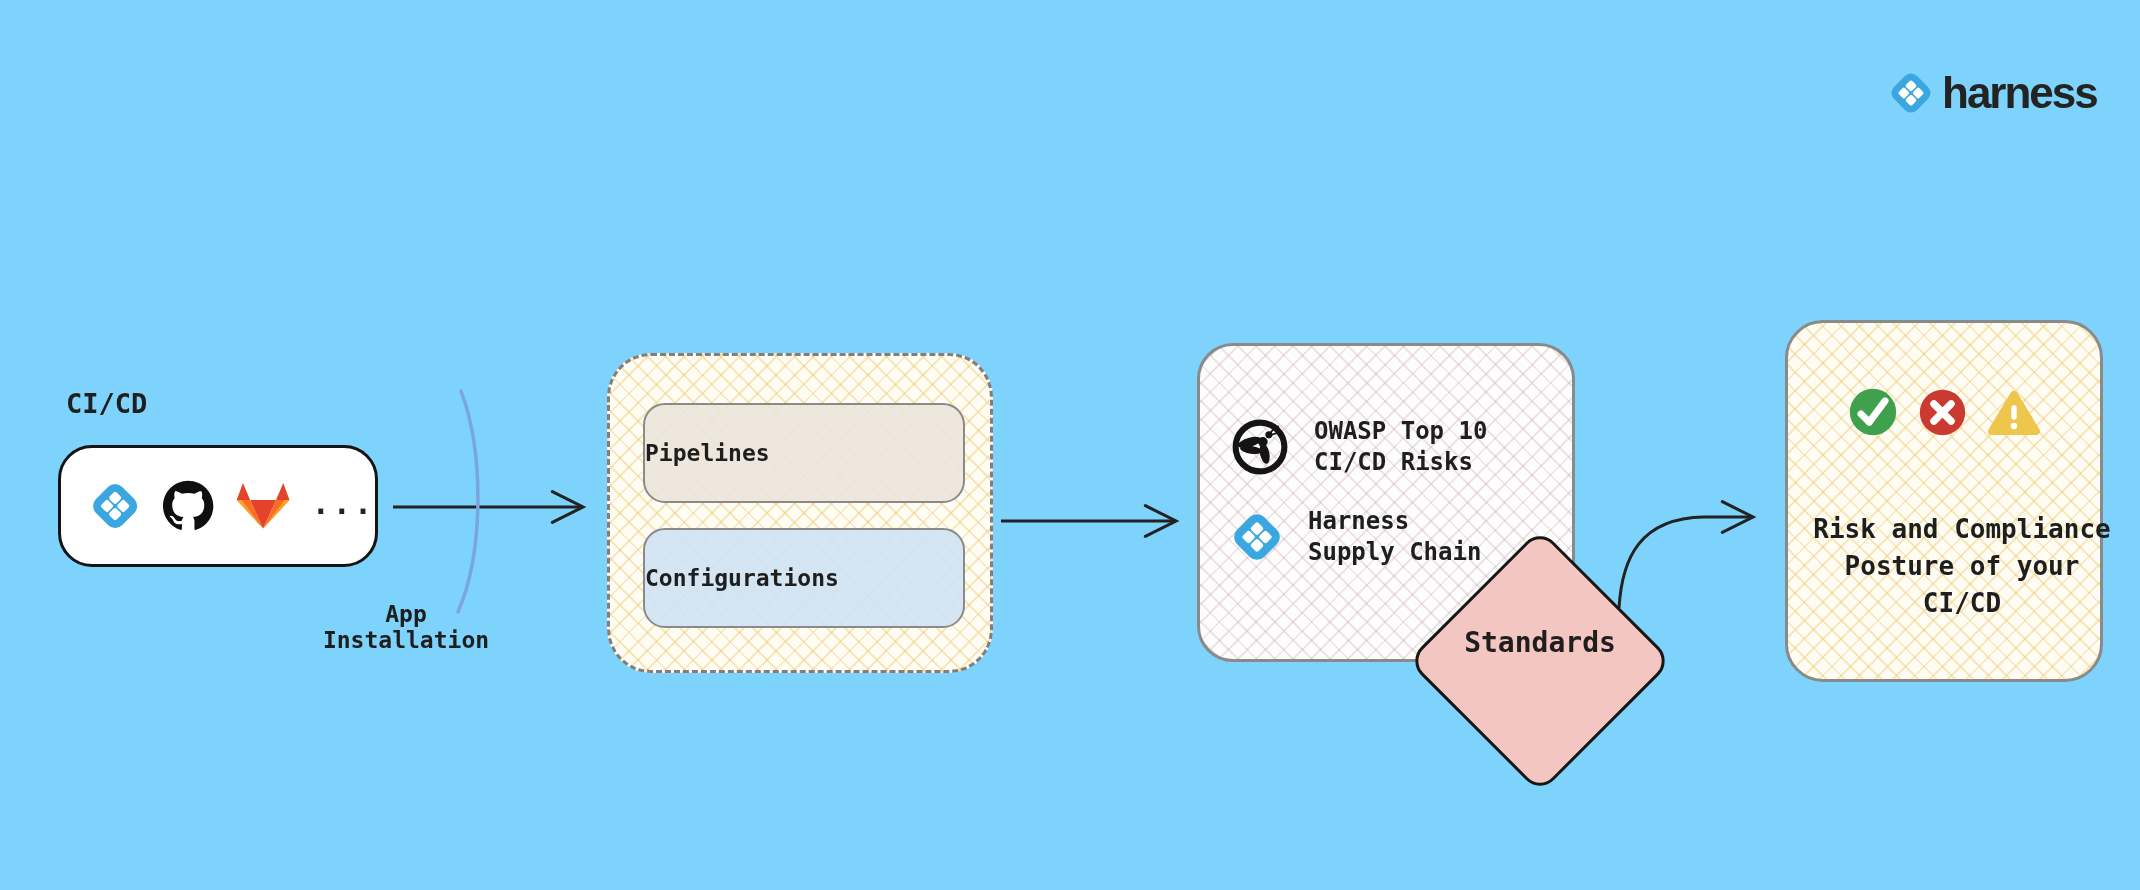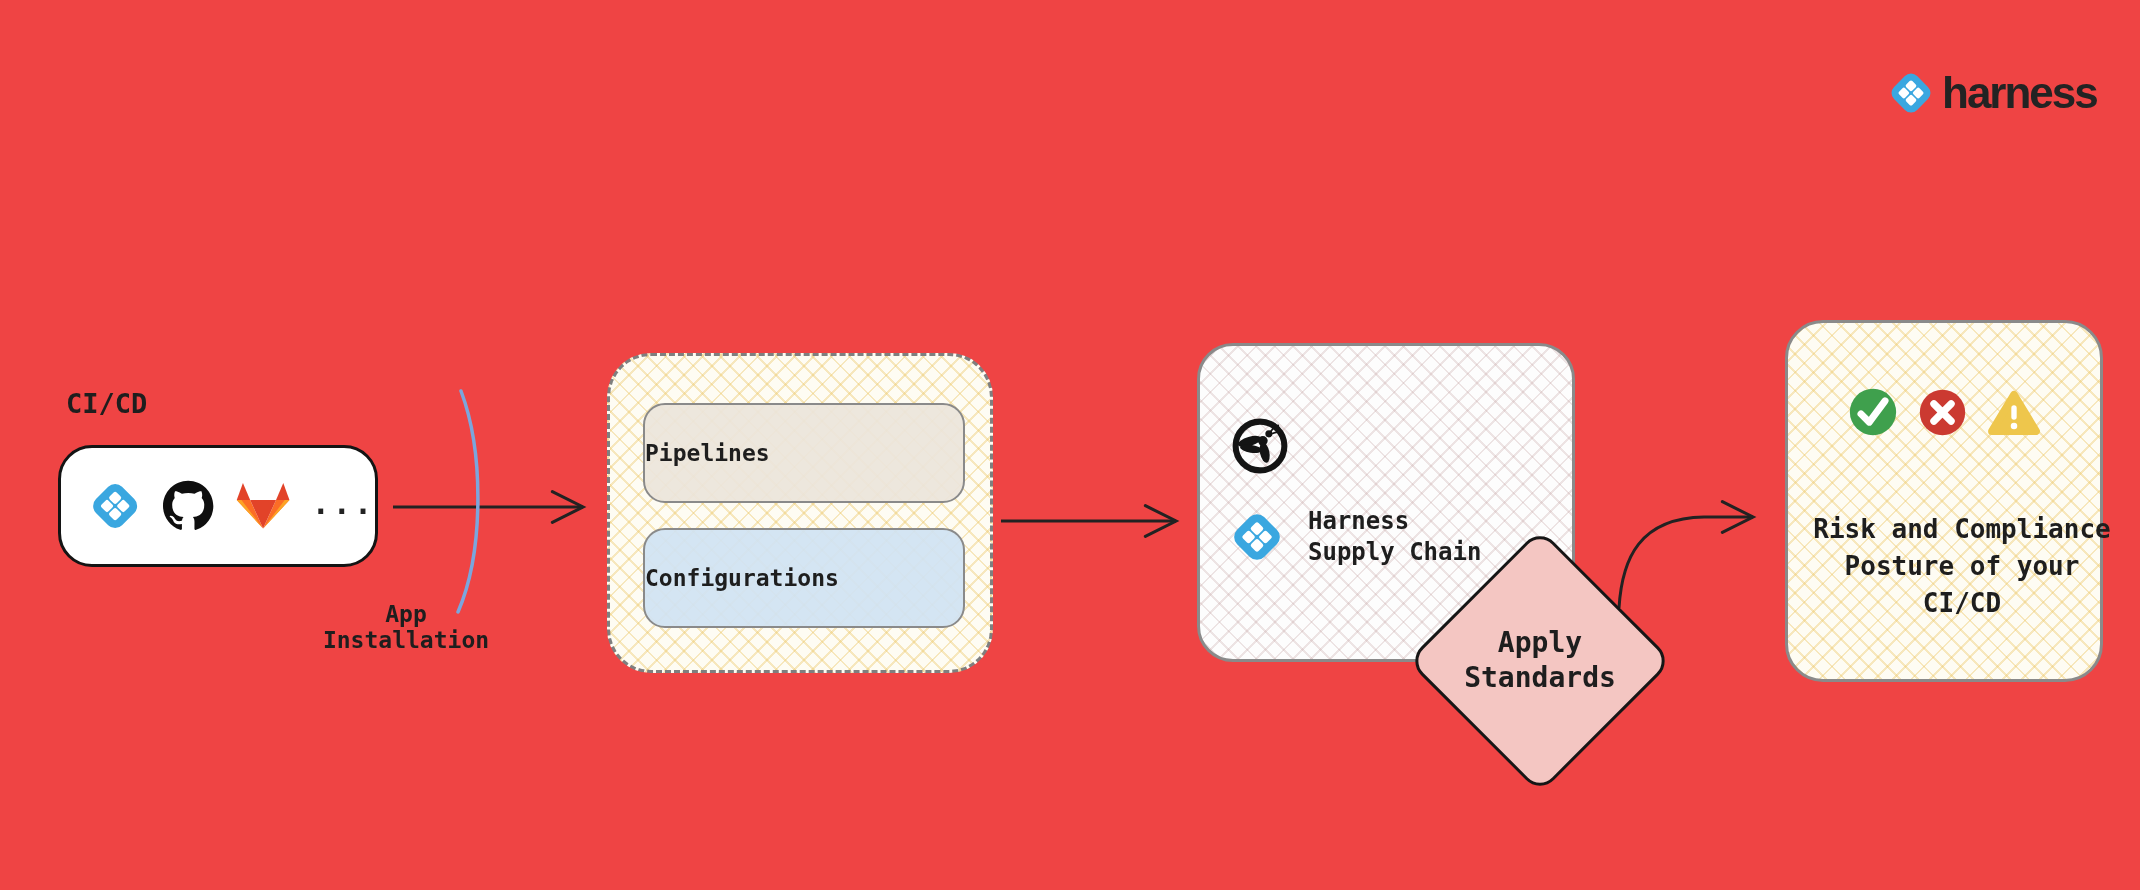--- a/index.html
+++ b/index.html
@@ -1,16 +1,16 @@
 <!DOCTYPE html>
 <html><head>
 <meta charset="utf-8">
 <style>
   html,body{margin:0;padding:0;background:#ffffff;}
-  .canvas{position:relative;width:2140px;height:890px;background:#ef4444;overflow:hidden;
+  .canvas{position:relative;width:2140px;height:890px;background:#7dd3fc;overflow:hidden;
           font-family:"DejaVu Sans Mono","Liberation Mono",monospace;color:#1e1e1e;}
   .abs{position:absolute;box-sizing:border-box;}
 
   
   .connectors{position:absolute;left:0;top:0;width:2140px;height:890px;z-index:2;pointer-events:none;}
 
   
   .logo{left:1888px;top:68px;display:flex;align-items:center;gap:8px;z-index:1;}
   .logo .wordmark{font-family:"Liberation Sans","DejaVu Sans",sans-serif;font-weight:700;
                   font-size:44px;letter-spacing:-2px;color:#232323;}
@@ -133,41 +133,44 @@
     <div class="standards-row row-owasp">
       <svg width="60" height="60" viewBox="0 0 64 64">
         <circle cx="32" cy="32" r="26" fill="none" stroke="#141414" stroke-width="6.5"></circle>
         <ellipse cx="21" cy="27" rx="13" ry="4.8" fill="#141414" transform="rotate(-16 21 27)"></ellipse>
         <ellipse cx="22.5" cy="35" rx="12" ry="4.2" fill="#141414" transform="rotate(9 22.5 35)"></ellipse>
         <circle cx="35" cy="26.5" r="5.2" fill="#141414"></circle>
         <ellipse cx="37" cy="39" rx="5" ry="11" fill="#141414" transform="rotate(-12 37 39)"></ellipse>
         <circle cx="41.5" cy="19" r="3.8" fill="#141414"></circle>
         <path d="M43.5,16.5 q4,-6 8,-6.5 M44.5,19 q5,-2.5 9,-1.5" fill="none" stroke="#141414" stroke-width="1.7" stroke-linecap="round"></path>
       </svg>
+      <div class="row-text">
+        <span class="line">OWASP Top 10</span>
+        <span class="line">CI/CD Risks</span>
+      </div>
     </div>
     <div class="standards-row row-harness">
       <svg width="54" height="54" viewBox="0 0 48 48">
         <g transform="rotate(45 24 24)">
           <rect x="7" y="7" width="34" height="34" rx="9" fill="#3aa7e0"></rect>
           <rect x="14.2" y="14.2" width="9" height="9" rx="2" fill="#fff"></rect>
           <rect x="24.8" y="14.2" width="9" height="9" rx="2" fill="#fff"></rect>
           <rect x="14.2" y="24.8" width="9" height="9" rx="2" fill="#fff"></rect>
           <rect x="24.8" y="24.8" width="9" height="9" rx="2" fill="#fff"></rect>
         </g>
       </svg>
       <div class="row-text">
         <span class="line">Harness</span>
         <span class="line">Supply Chain</span>
       </div>
     </div>
   </div>
 
   <div class="abs diamond-shape"></div>
   <div class="abs diamond-label">
-    <span class="line">Apply</span>
     <span class="line">Standards</span>
   </div>
 
   <div class="abs outcome-box lattice-yellow">
     <div class="outcome-icons">
       <svg width="50" height="50" viewBox="0 0 54 54">
         <circle cx="27" cy="27" r="25" fill="#3fa04d"></circle>
         <path d="M14,29 L23,38 L40,15" fill="none" stroke="#fff" stroke-width="7.5" stroke-linecap="round" stroke-linejoin="round"></path>
       </svg>
       <svg width="49" height="49" viewBox="0 0 54 54">

